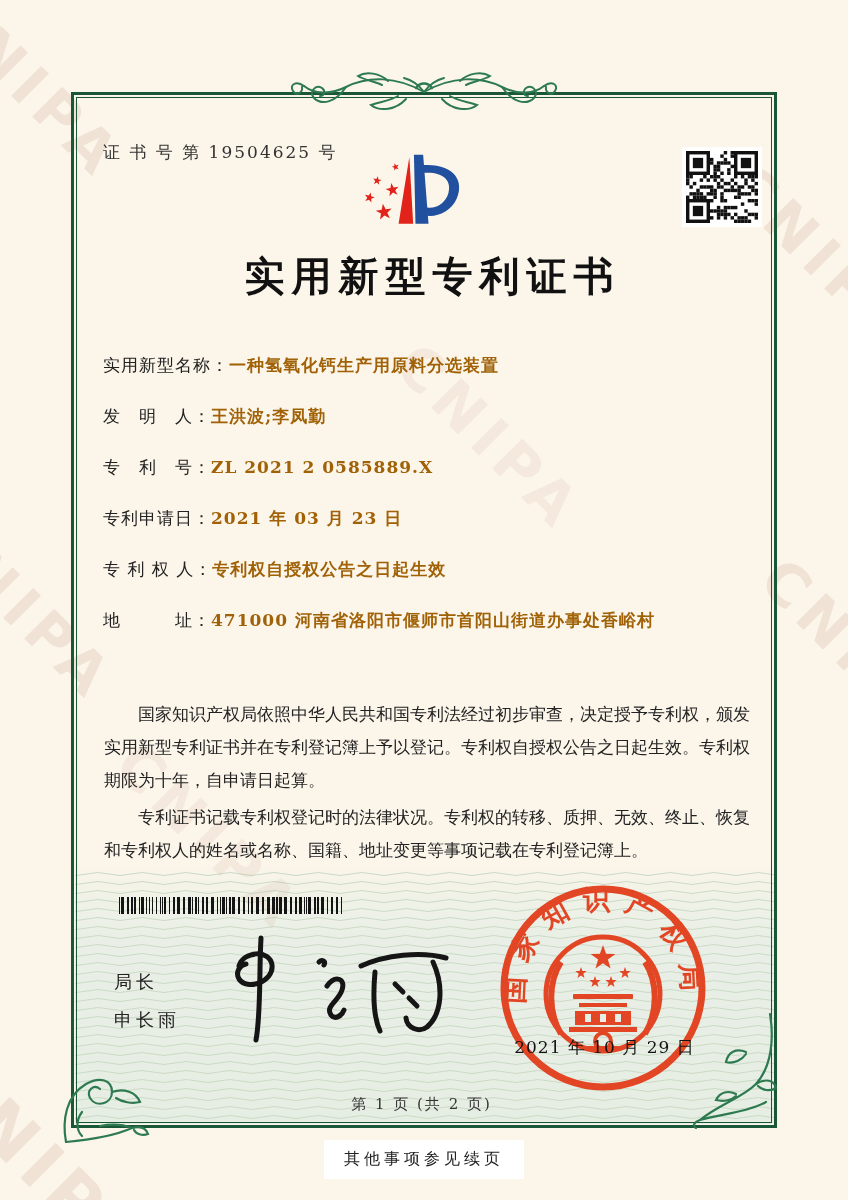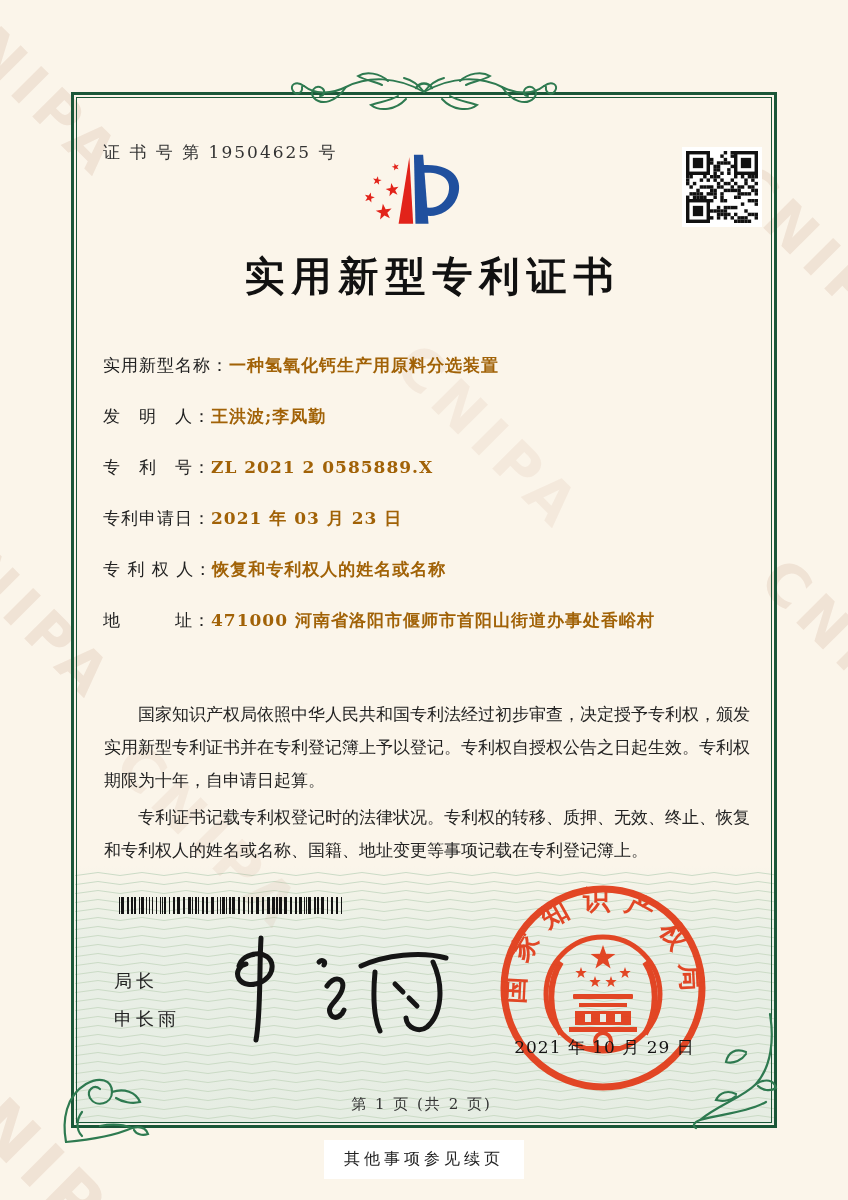--- a/index.html
+++ b/index.html
@@ -45,21 +45,21 @@
   #fields{position:absolute;left:103px;top:354px;width:656px;z-index:6;font-size:17px;}
   .frow{height:22px;margin-bottom:29px;letter-spacing:1px;white-space:nowrap;}
   .flabel{color:#222;}
   .fvalue{color:#a16207;font-weight:bold;}
   .pair2{margin-left:60px;}
   
   #bodyText{position:absolute;left:100px;top:694px;width:654px;z-index:6;font-size:17px;line-height:33px;text-align:justify;color:#222;}
   #bodyText p{margin:4px;text-indent:2em;}
   
   #barcode{position:absolute;left:119px;top:897px;z-index:6;}
-  #signBlock{position:absolute;left:114px;top:963px;z-index:6;font-size:18px;line-height:38px;letter-spacing:4px;color:#222;font-family:Liberation Mono, monospace;}
+  #signBlock{position:absolute;left:114px;top:963px;z-index:6;font-size:18px;line-height:38px;letter-spacing:4px;color:#222;}
   #signature{position:absolute;left:223px;top:928px;z-index:6;}
   #seal{position:absolute;left:497px;top:882px;z-index:6;}
   #sealDate{position:absolute;left:502px;top:1036px;width:205px;z-index:7;text-align:center;font-size:17px;letter-spacing:1px;color:#141414;}
   #pageInfo{position:absolute;left:68px;top:1095px;width:707px;z-index:6;text-align:center;font-size:15px;letter-spacing:2px;color:#333;}
   #contNote{
     position:absolute;left:50%;transform:translateX(-50%);top:1140px;z-index:6;
     background:#ffffff;padding:9px 20px;font-size:16px;letter-spacing:4px;color:#222;white-space:nowrap;
   }
 </style>
 </head>
@@ -315,21 +315,21 @@
   <div class="frow">
     <span class="flabel">发　明　人：</span><span class="fvalue">王洪波;李凤勤</span>
   </div>
   <div class="frow">
     <span class="flabel">专　利　号：</span><span class="fvalue">ZL 2021 2 0585889.X</span>
   </div>
   <div class="frow">
     <span class="flabel">专利申请日：</span><span class="fvalue">2021 年 03 月 23 日</span>
   </div>
   <div class="frow">
-    <span class="flabel">专 利 权 人：</span><span class="fvalue">恢复和专利权人的姓名或名称</span>
+    <span class="flabel">专 利 权 人：</span><span class="fvalue">专利权自授权公告之日起生效</span>
   </div>
   <div class="frow">
     <span class="flabel">地　　　址：</span><span class="fvalue">471000 河南省洛阳市偃师市首阳山街道办事处香峪村</span>
   </div>
 </div>
 
 <div id="bodyText">
   <p>国家知识产权局依照中华人民共和国专利法经过初步审查，决定授予专利权，颁发实用新型专利证书并在专利登记簿上予以登记。专利权自授权公告之日起生效。专利权期限为十年，自申请日起算。</p>
   <p>专利证书记载专利权登记时的法律状况。专利权的转移、质押、无效、终止、恢复和专利权人的姓名或名称、国籍、地址变更等事项记载在专利登记簿上。</p>
 </div>

